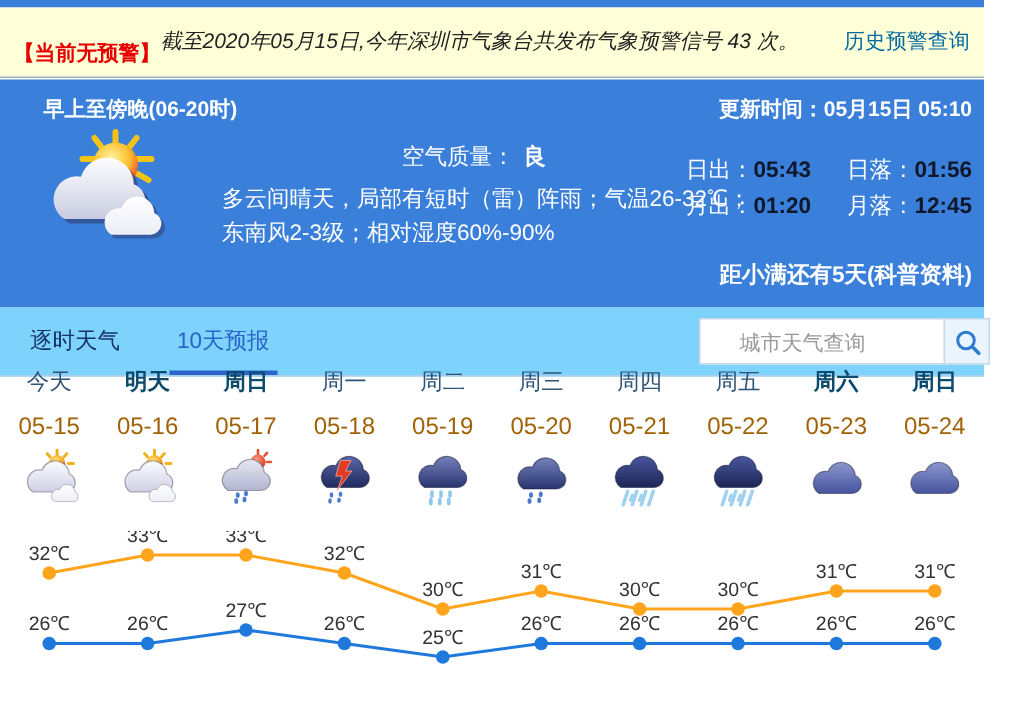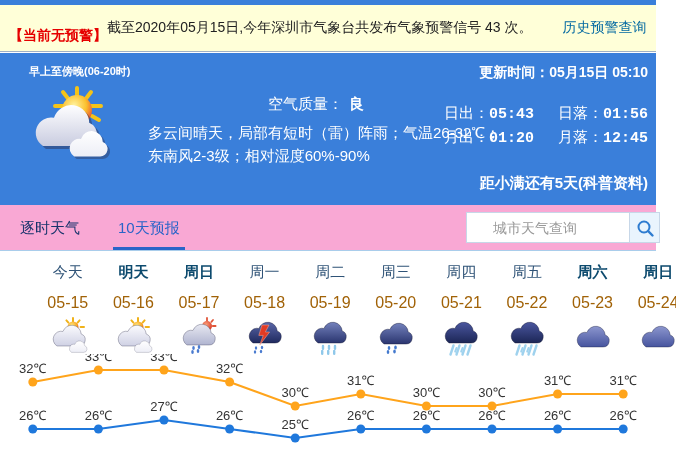--- a/index.html
+++ b/index.html
@@ -4,52 +4,52 @@
 <style>
   * { margin:0; padding:0; box-sizing:border-box; }
   body { background:#fff; font-family:"Liberation Sans", sans-serif; }
   .page { position:relative; width:676px; height:470px; background:#fff; overflow:hidden; }
   .top-strip { position:absolute; top:0; left:0; width:656px; height:5px; background:#3a7fda; }
 
   
   .alert-bar { position:absolute; top:5px; left:0; width:656px; height:47px; background:#ffffd8;
     border-bottom:1px solid #9fb0c4; display:flex; align-items:center; padding-left:9px; font-size:14px; color:#222; }
   .alert-badge { color:#e60000; font-weight:bold;margin-top:16px; }
-  .alert-text { color:#222; }
+  .alert-text { color:#222;font-style:italic; }
   .alert-link { color:#0369a1; margin-left:30px; cursor:pointer; }
 
   
   .banner { position:absolute; top:53px; left:0; width:656px; height:152px; background:#3a7fda; color:#fff; }
-  .period-title { position:absolute; left:29px; top:11px; font-size:11px; font-weight:bold; }
+  .period-title { position:absolute; left:29px; top:11px; font-size:14px; font-weight:bold; }
   .update-time { position:absolute; right:8px; top:11px; font-size:14px; font-weight:bold; }
   .banner-icon { position:absolute; left:25px; top:31px; }
   .temp-big { position:absolute; left:148px; top:27px; font-size:30px; font-weight:bold; letter-spacing:1px; }
   .air { position:absolute; left:268px; top:42px; font-size:15px; }
   .air .val { font-weight:bold; margin-left:6px; }
   .desc { position:absolute; left:148px; top:68px; font-size:15px; line-height:23px; }
   .sun-moon { position:absolute; right:8px; top:51px; display:grid; grid-template-columns:auto auto; column-gap:24px; row-gap:5px; font-size:15px; }
   .sun-moon .cell { text-align:right; white-space:nowrap; }
   .sun-moon .lbl { color:#ffffff; }
-  .sun-moon .val { color:#ffffff; font-weight:bold;font-family:Liberation Mono, monospace; }
+  .sun-moon .val { color:#0f172a; font-weight:bold; }
   .countdown { position:absolute; right:8px; top:121px; font-size:15px; font-weight:bold; cursor:pointer; }
 
   
-  .tabbar { position:absolute; top:205px; left:0; width:656px; height:46px; background:#f9a8d4; border-bottom:1px solid #a9cdeb; }
+  .tabbar { position:absolute; top:205px; left:0; width:656px; height:46px; background:#7dd3fc; border-bottom:1px solid #a9cdeb; }
   .tabs { display:flex; height:100%; padding-left:20px; }
   .tab { font-size:15px; margin-right:38px; color:#17336b; line-height:45px; position:relative; cursor:pointer; }
   .tab.active { color:#2a64c8; }
   .tab.active::after { content:""; position:absolute; left:-5px; right:-5px; bottom:0; height:3px; background:#2a64c8; }
   .search-input { position:absolute; left:466px; top:7px; width:164px; height:31px; border:1px solid #c7d7e8;
     padding:0 26px; font-size:14px; color:#333; outline:none; font-family:inherit; }
   .search-input::placeholder { color:#999; }
   .search-btn { position:absolute; left:630px; top:7px; width:30px; height:31px; background:#e9f4fd;
     border:1px solid #c7d7e8; border-left:none; cursor:pointer; display:flex; align-items:center; justify-content:center; }
 
   
-  .forecast { position:absolute; top:254px; left:0; width:656px; display:grid; grid-template-columns:repeat(10, 65.6px);padding-left:35px; }
+  .forecast { position:absolute; top:236px; left:0; width:656px; display:grid; grid-template-columns:repeat(10, 65.6px); }
   .fc-col { text-align:center; }
   .fc-name { margin-top:9px; font-size:15px; color:#2f5377; }
   .fc-name.bold { font-weight:bold; color:#0c4a6e; }
   .fc-date { margin-top:12px; font-size:16px; color:#a16207; }
   .fc-icon { margin-top:5px; height:40px; }
 
   
   .chart { position:absolute; top:354px; left:0; }
   .chart-label { font-size:13px; fill:#333; font-family:"Liberation Sans", sans-serif; }
 </style>

